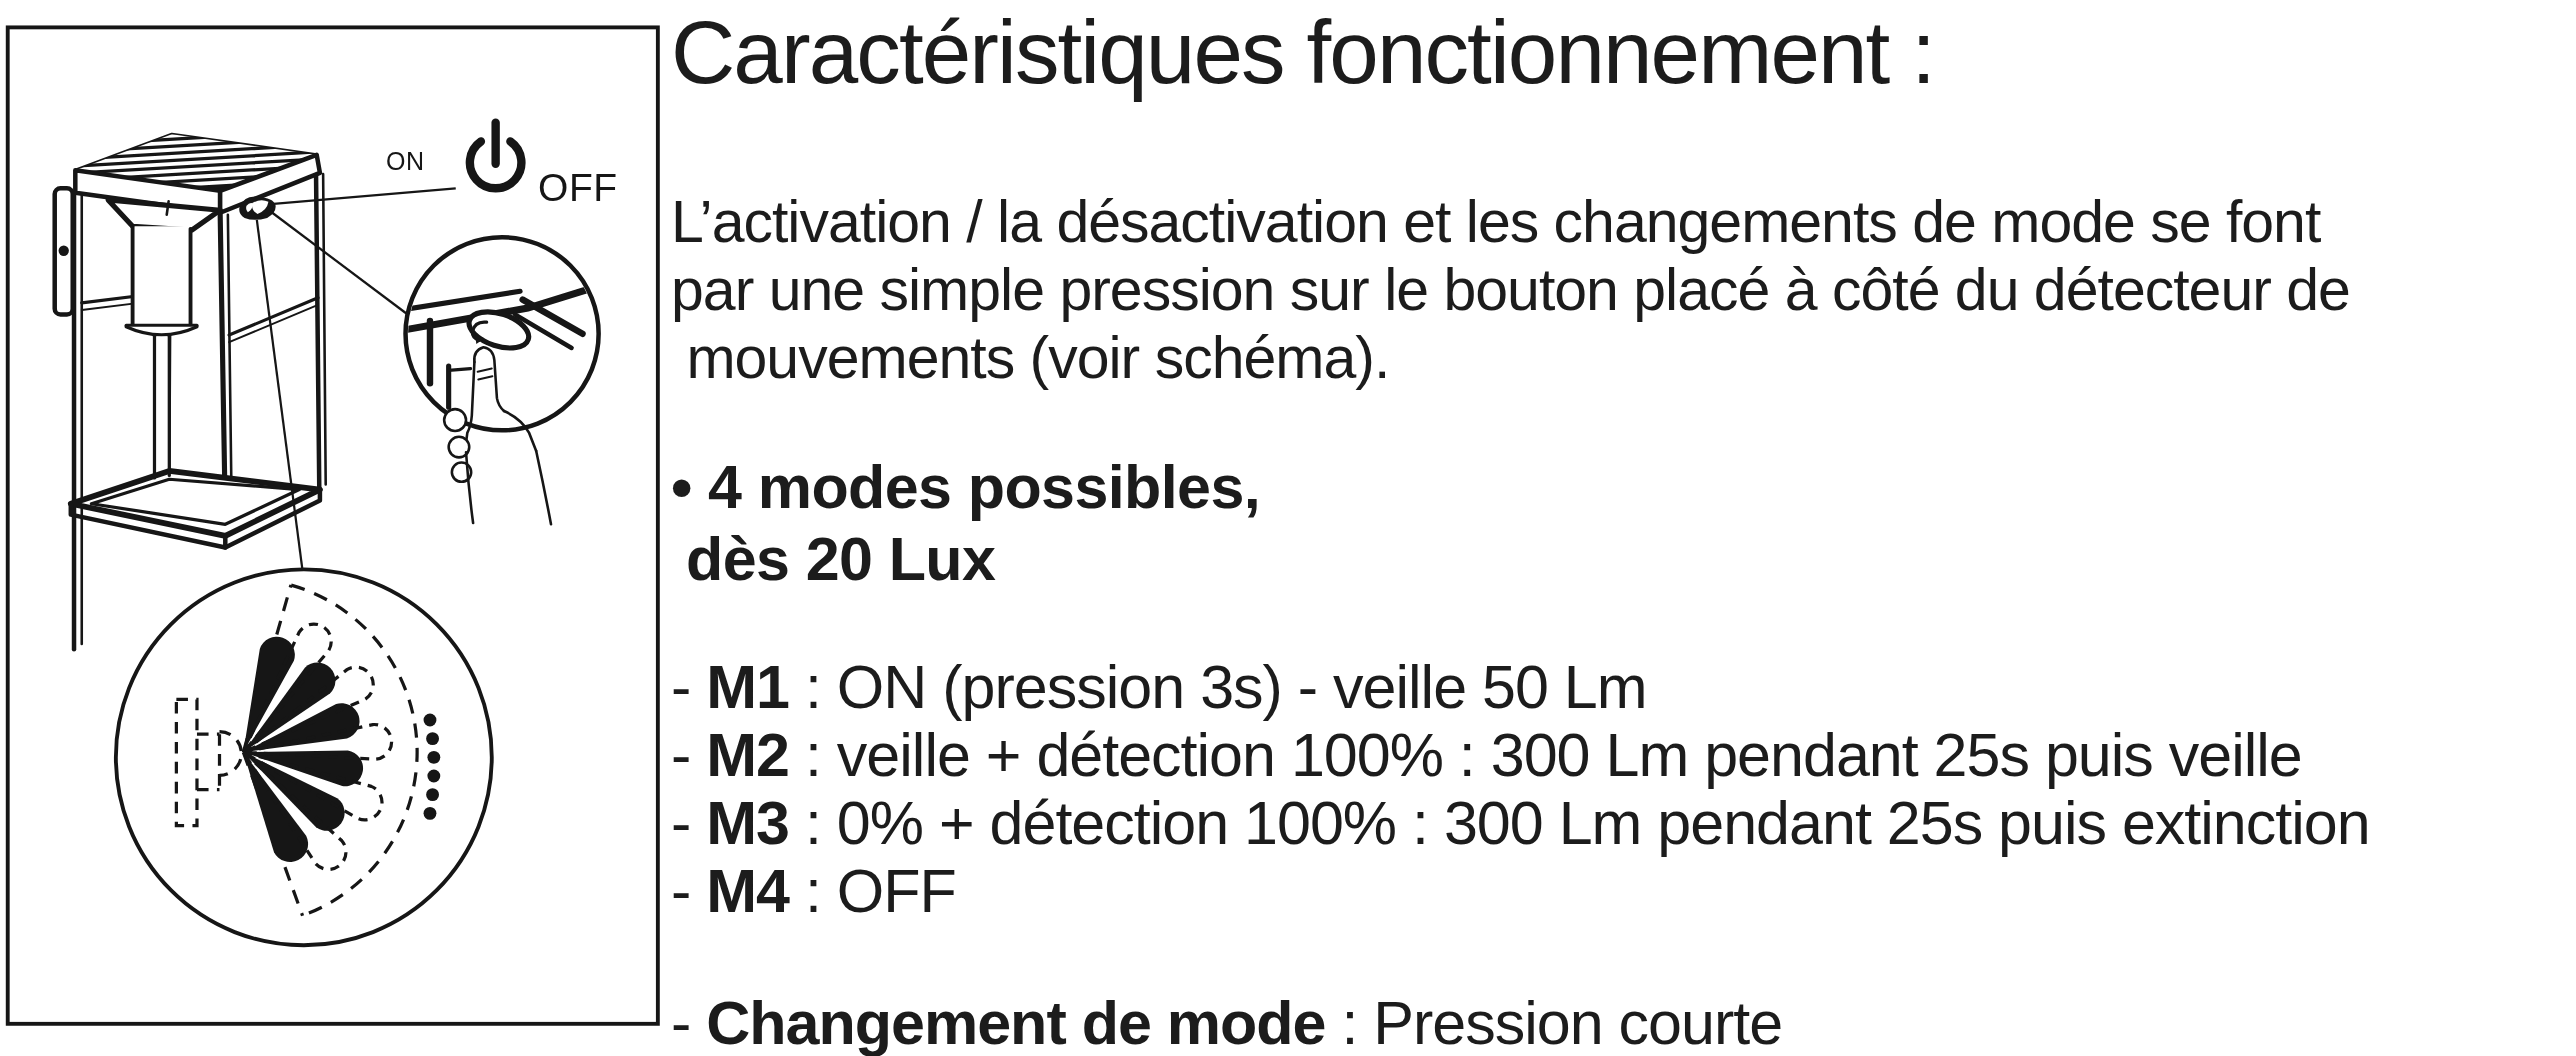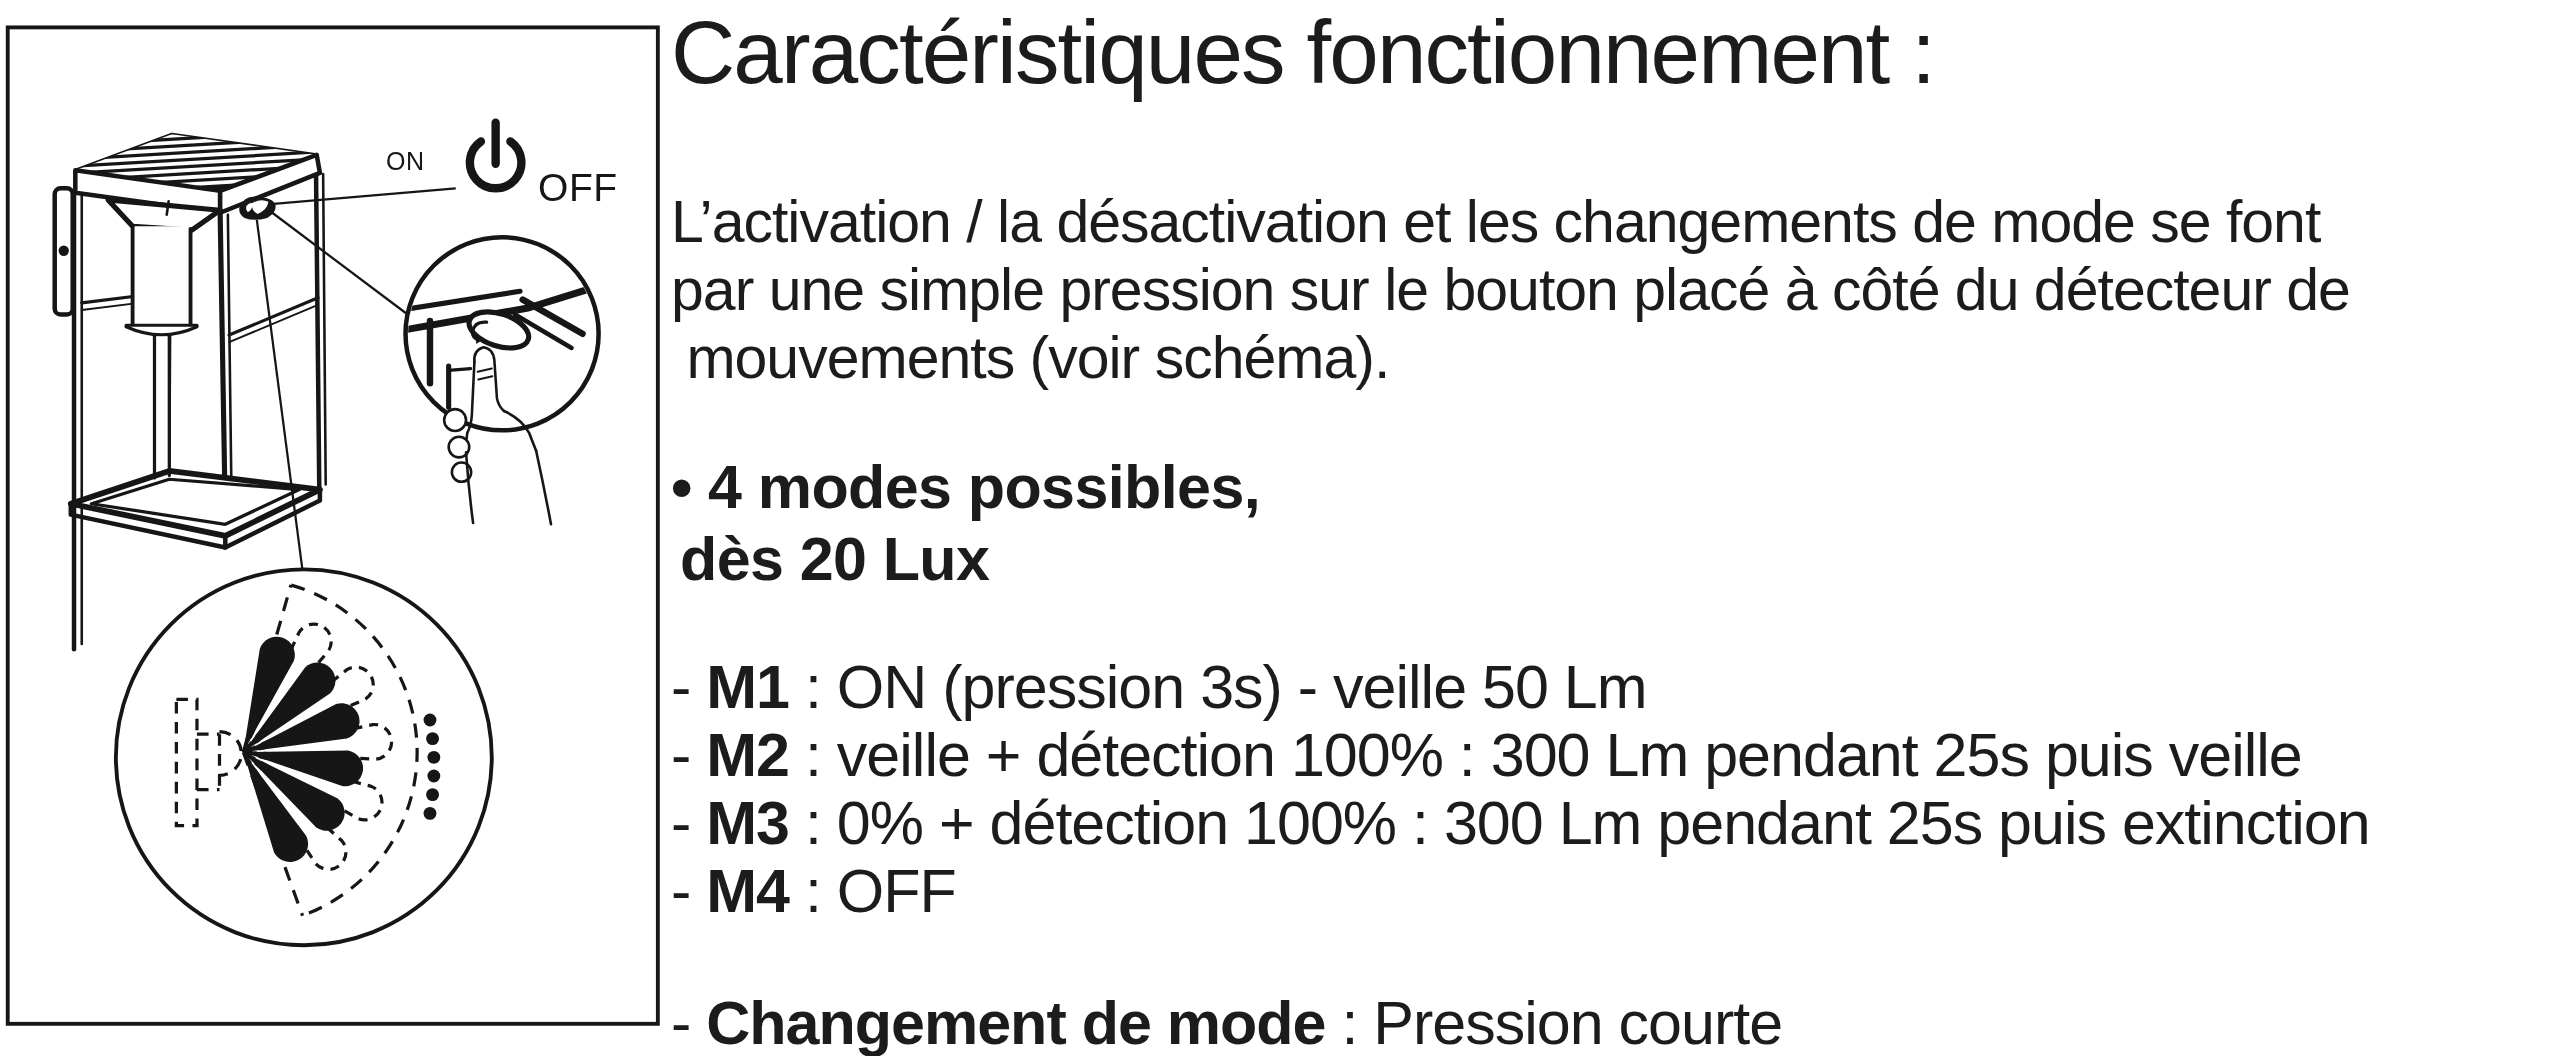--- a/index.html
+++ b/index.html
@@ -3,21 +3,21 @@
 <meta charset="utf-8">
 <style>
   html,body{margin:0;padding:0;background:#fff;}
   #canvas{position:relative;width:2576px;height:1057px;background:#fff;overflow:hidden;
           font-family:"Liberation Sans",sans-serif;color:#1c1c1c;}
   .abs{position:absolute;}
   .pre{white-space:pre;}
   #title{left:671px;top:3.9px;font-size:89px;letter-spacing:-1.9px;line-height:97px;}
   #paragraph{left:671px;top:188px;font-size:59px;line-height:68px;letter-spacing:-1px;}
   #bullet-block{left:671px;top:451px;font-size:61px;line-height:72px;font-weight:700;letter-spacing:-0.6px;}
-  #bullet-line2{margin-left:9px;}
+  #bullet-line2{margin-left:15px;}
   #modes-list{left:671px;top:653px;font-size:61px;line-height:68px;letter-spacing:-1px;}
   #mode-change{left:671px;top:988px;font-size:61px;letter-spacing:-1px;}
   .bold{font-weight:700;margin-top:44px;}
   #on-label{left:386px;top:147px;font-size:25px;letter-spacing:0.6px;color:#161616;}
   #off-label{left:538px;top:147px;font-size:39px;letter-spacing:0.6px;color:#161616;margin-top:19px;}
   #diagram-svg{left:0;top:0;}
 </style>
 </head>
 <body>
 

